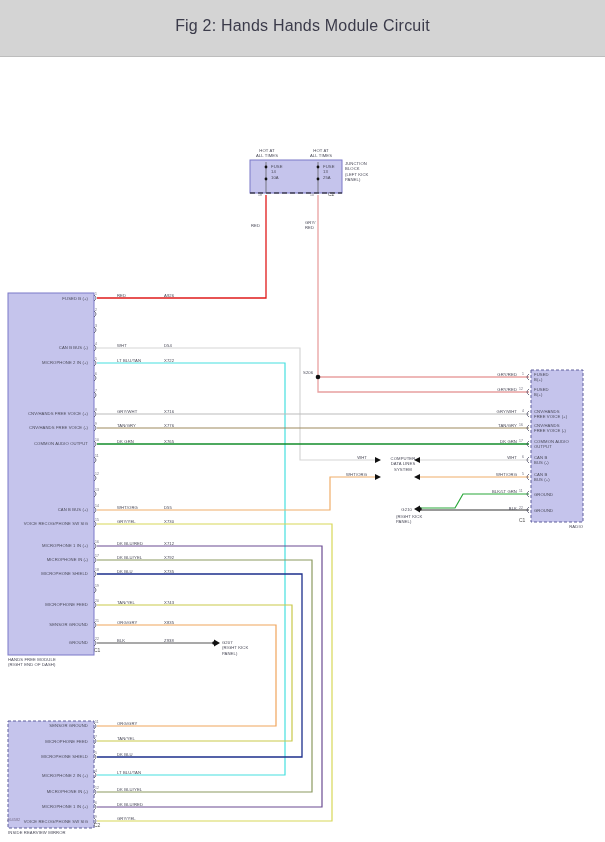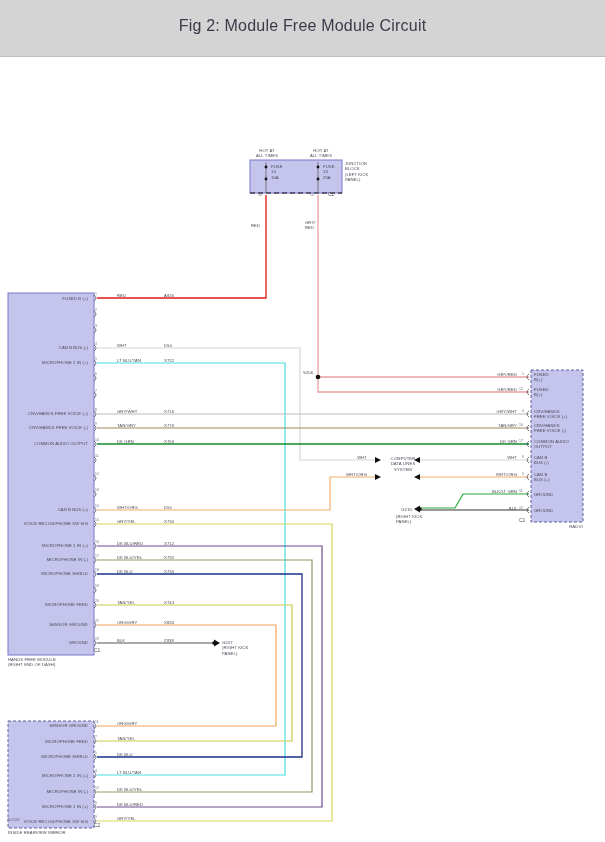--- a/index.html
+++ b/index.html
@@ -47,21 +47,21 @@
   #footcode {
     position:absolute; left:7px; top:760px;
     font-size:4px; color:#7a6f8c;
   }
   svg { position:absolute; left:0; top:0; overflow:visible; }
 </style>
 </head>
 <body>
 
 <div id="header">
-  <div class="title">Fig 2: Module Free Module Circuit</div>
+  <div class="title">Fig 2: Hands Hands Module Circuit</div>
 </div>
 
 <div id="sheet">
 
   <svg id="canvas" width="605" height="785">
 
     <rect x="250" y="103" width="92" height="33" fill="#c5c4ec" stroke="#7b78c8" stroke-width="1"></rect>
     <line x1="250" y1="136" x2="342" y2="136" stroke="#111" stroke-width="1.2" stroke-dasharray="5,3"></line>
 
     <line x1="266" y1="105" x2="266" y2="136" stroke="#555" stroke-width="0.7"></line>

